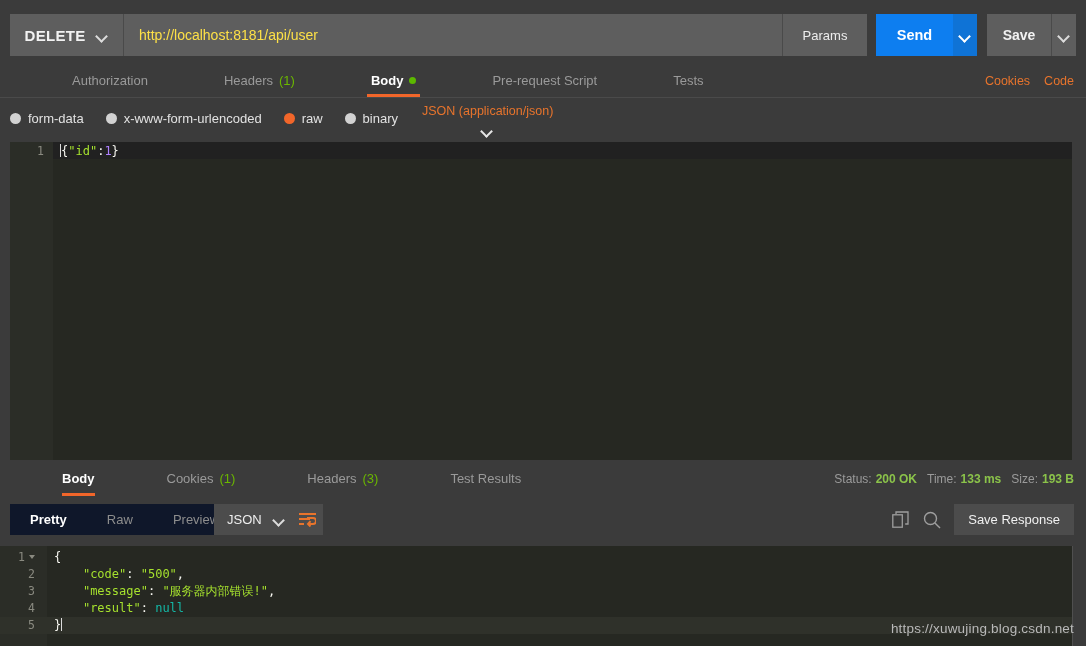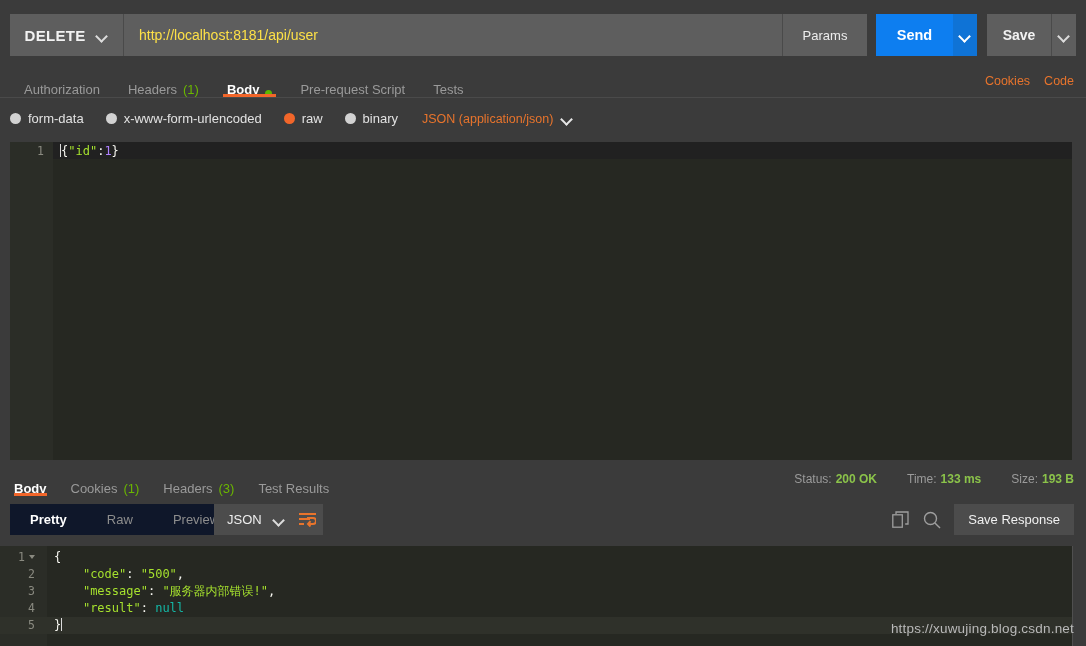--- a/index.html
+++ b/index.html
@@ -140,29 +140,30 @@
     border-bottom: 1px solid #4a4a4a;
   }
   .req-tabs-inner {
     position: absolute;
     left: 10px; top: 0;
     display: flex;
     height: 33px;
   }
   .rtab {
     display: flex;
-    align-items: flex-end;
+    align-items: center;
     gap: 6px;
     padding: 0 14px;
     height: 33px;
     font-size: 13px;
     color: #9a9a9a;
     cursor: pointer;
     position: relative;
     white-space: nowrap;
+    margin-left: 48px;
   }
   .rtab.active { color: #ffffff; font-weight: bold; }
   .rtab.active::after {
     content: "";
     position: absolute;
     left: 10px; right: 10px; bottom: 0;
     height: 3px;
     background: #f2662a;
   }
   .badge-green { color: #6bb700; font-size: 13px; font-weight: normal; }
@@ -215,20 +216,21 @@
     background: #f2662a;
   }
   .json-select {
     display: flex;
     align-items: center;
     gap: 9px;
     font-size: 12.5px;
     color: #e8742c;
     cursor: pointer;
     margin-left: 2px;
+    flex-direction: column;
   }
   .json-select .caret::before { border-color: #e6e6e6; }
 
   
   .req-editor {
     position: absolute;
     left: 10px; top: 142px;
     width: 1062px; height: 318px;
     background: #262822;
     overflow: hidden;
@@ -296,21 +298,21 @@
   }
   .resp-tabs-inner .rtab { height: 35px; font-size: 13px; padding: 0 12px; }
   .resp-tabs-inner .rtab:first-child { padding-left: 4px; }
   .resp-tabs-inner .rtab.active::after { left: 4px; right: 12px; }
   .resp-meta {
     position: absolute;
     right: 12px; top: 0;
     height: 35px;
     display: flex;
     align-items: center;
-    gap: 30px;
+    gap: 10px;
     font-size: 12px;
   }
   .meta-k { color: #9b9b9b; }
   .meta-v { color: #8bc34a; font-weight: bold; margin-left: 4px; }
 
   
   .resp-toolbar {
     position: absolute;
     left: 0; top: 496px;
     width: 1086px; height: 50px;

